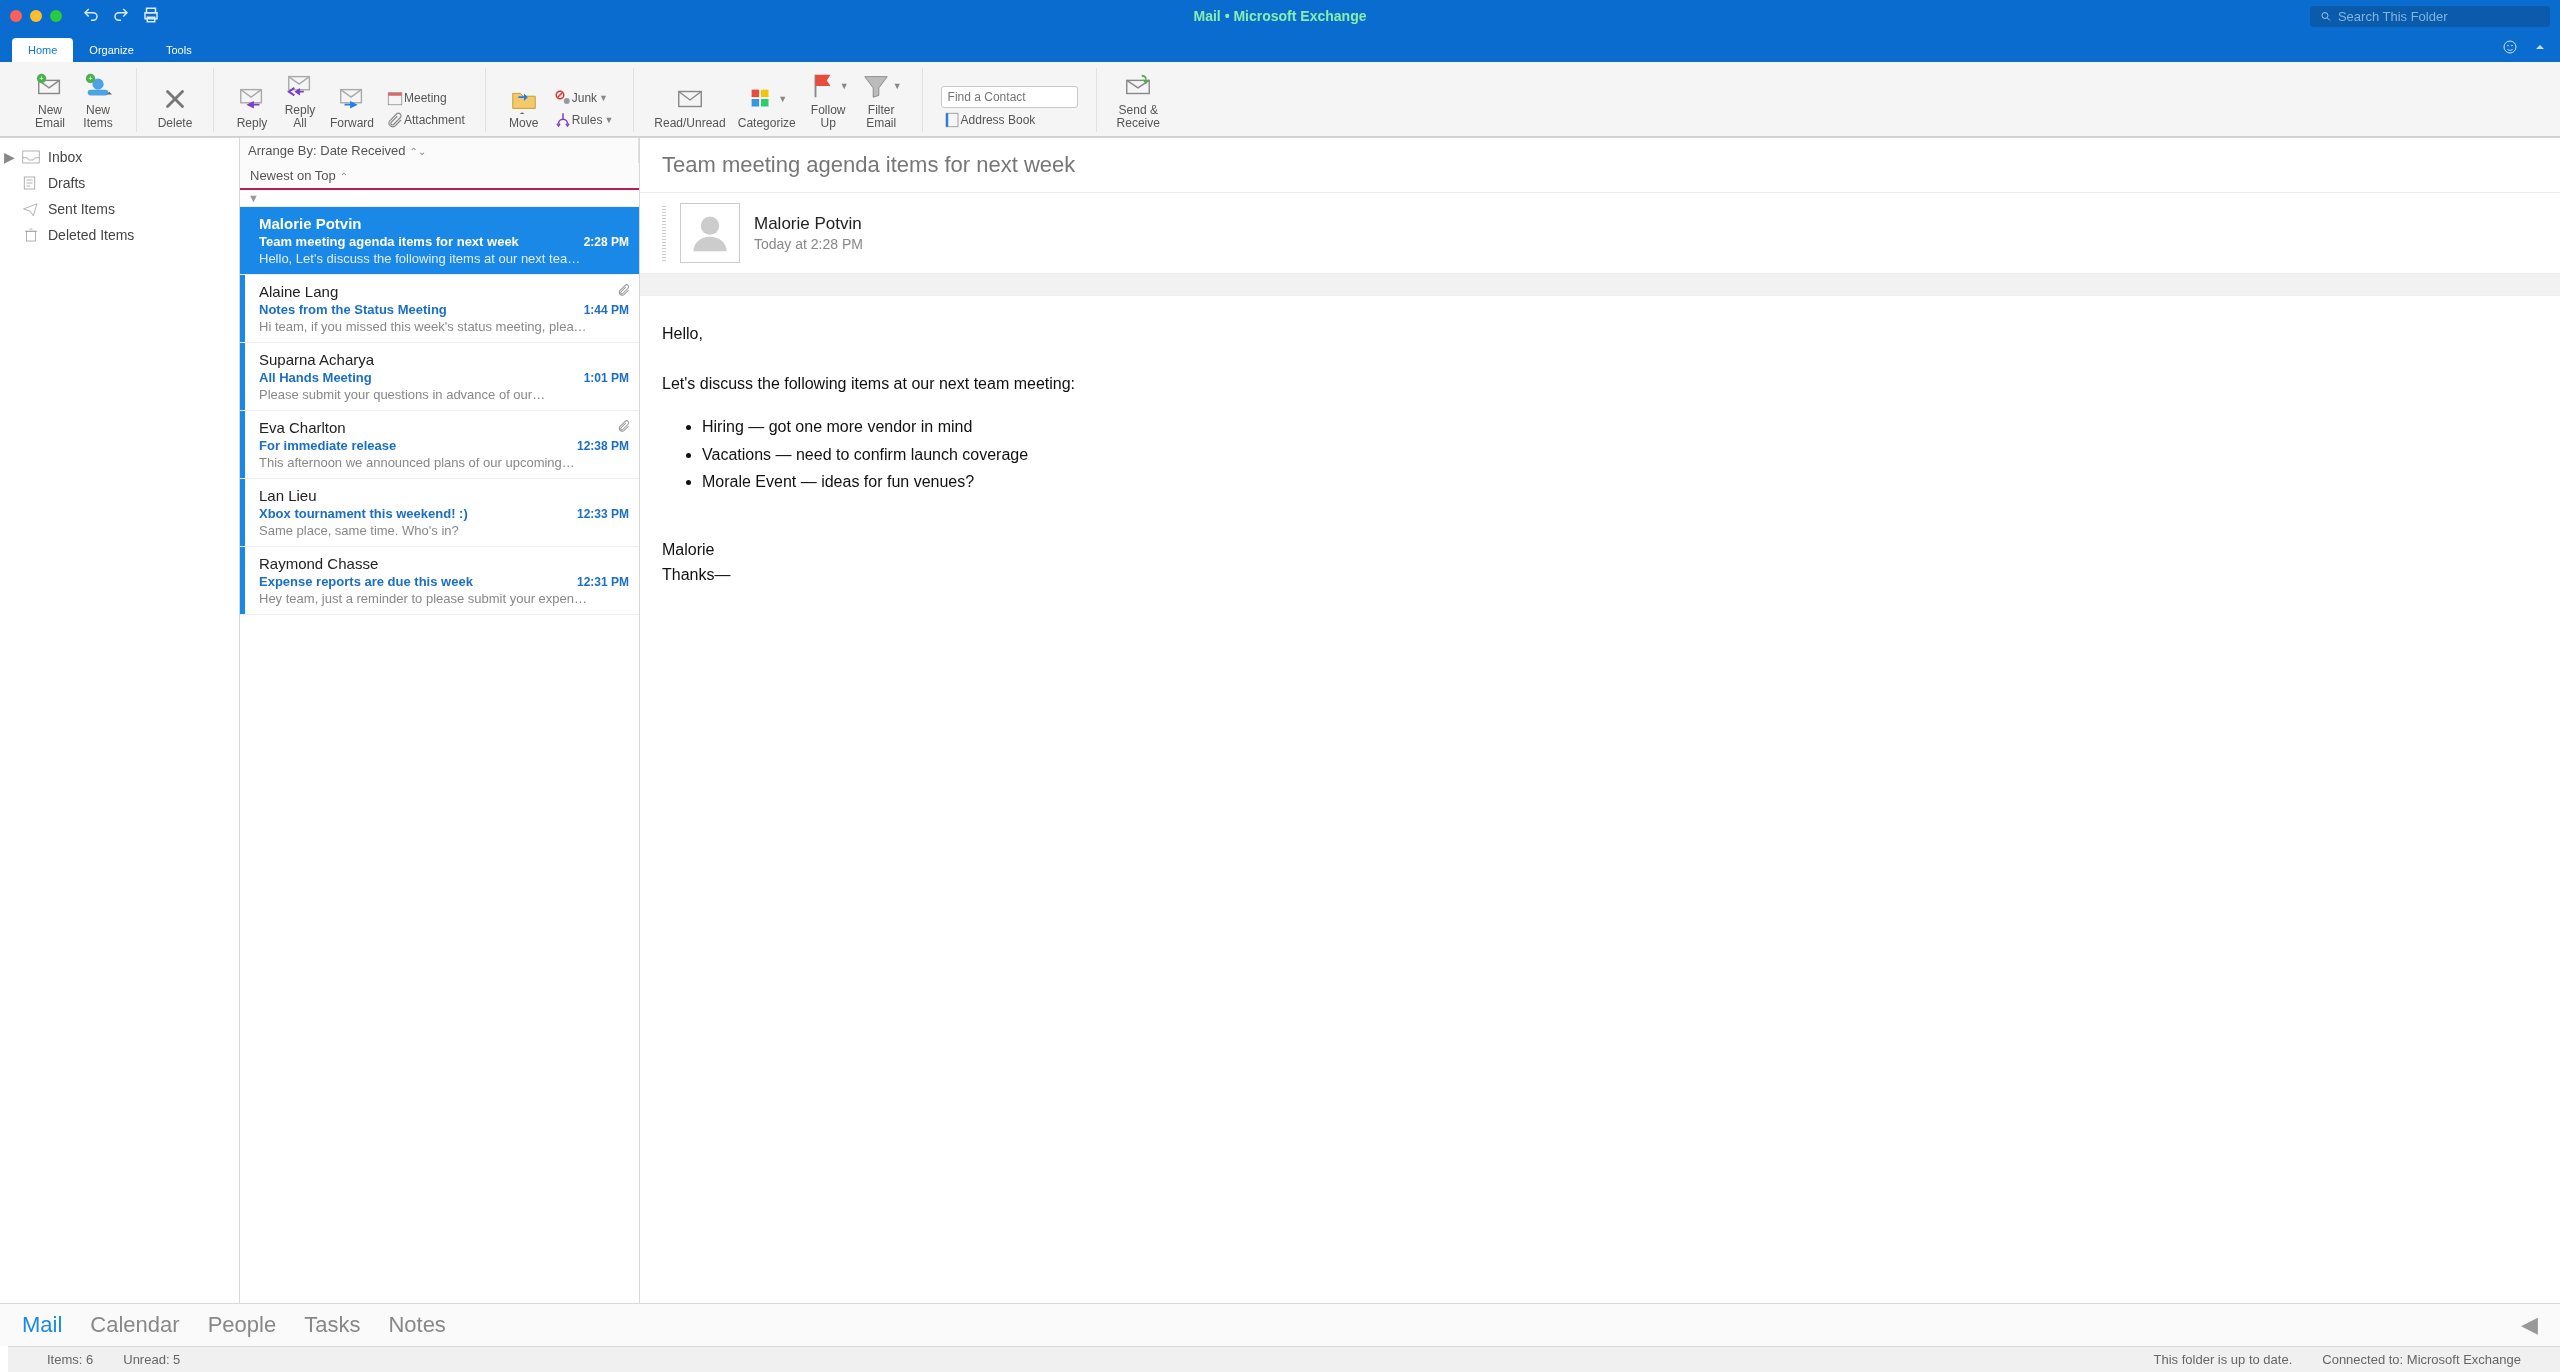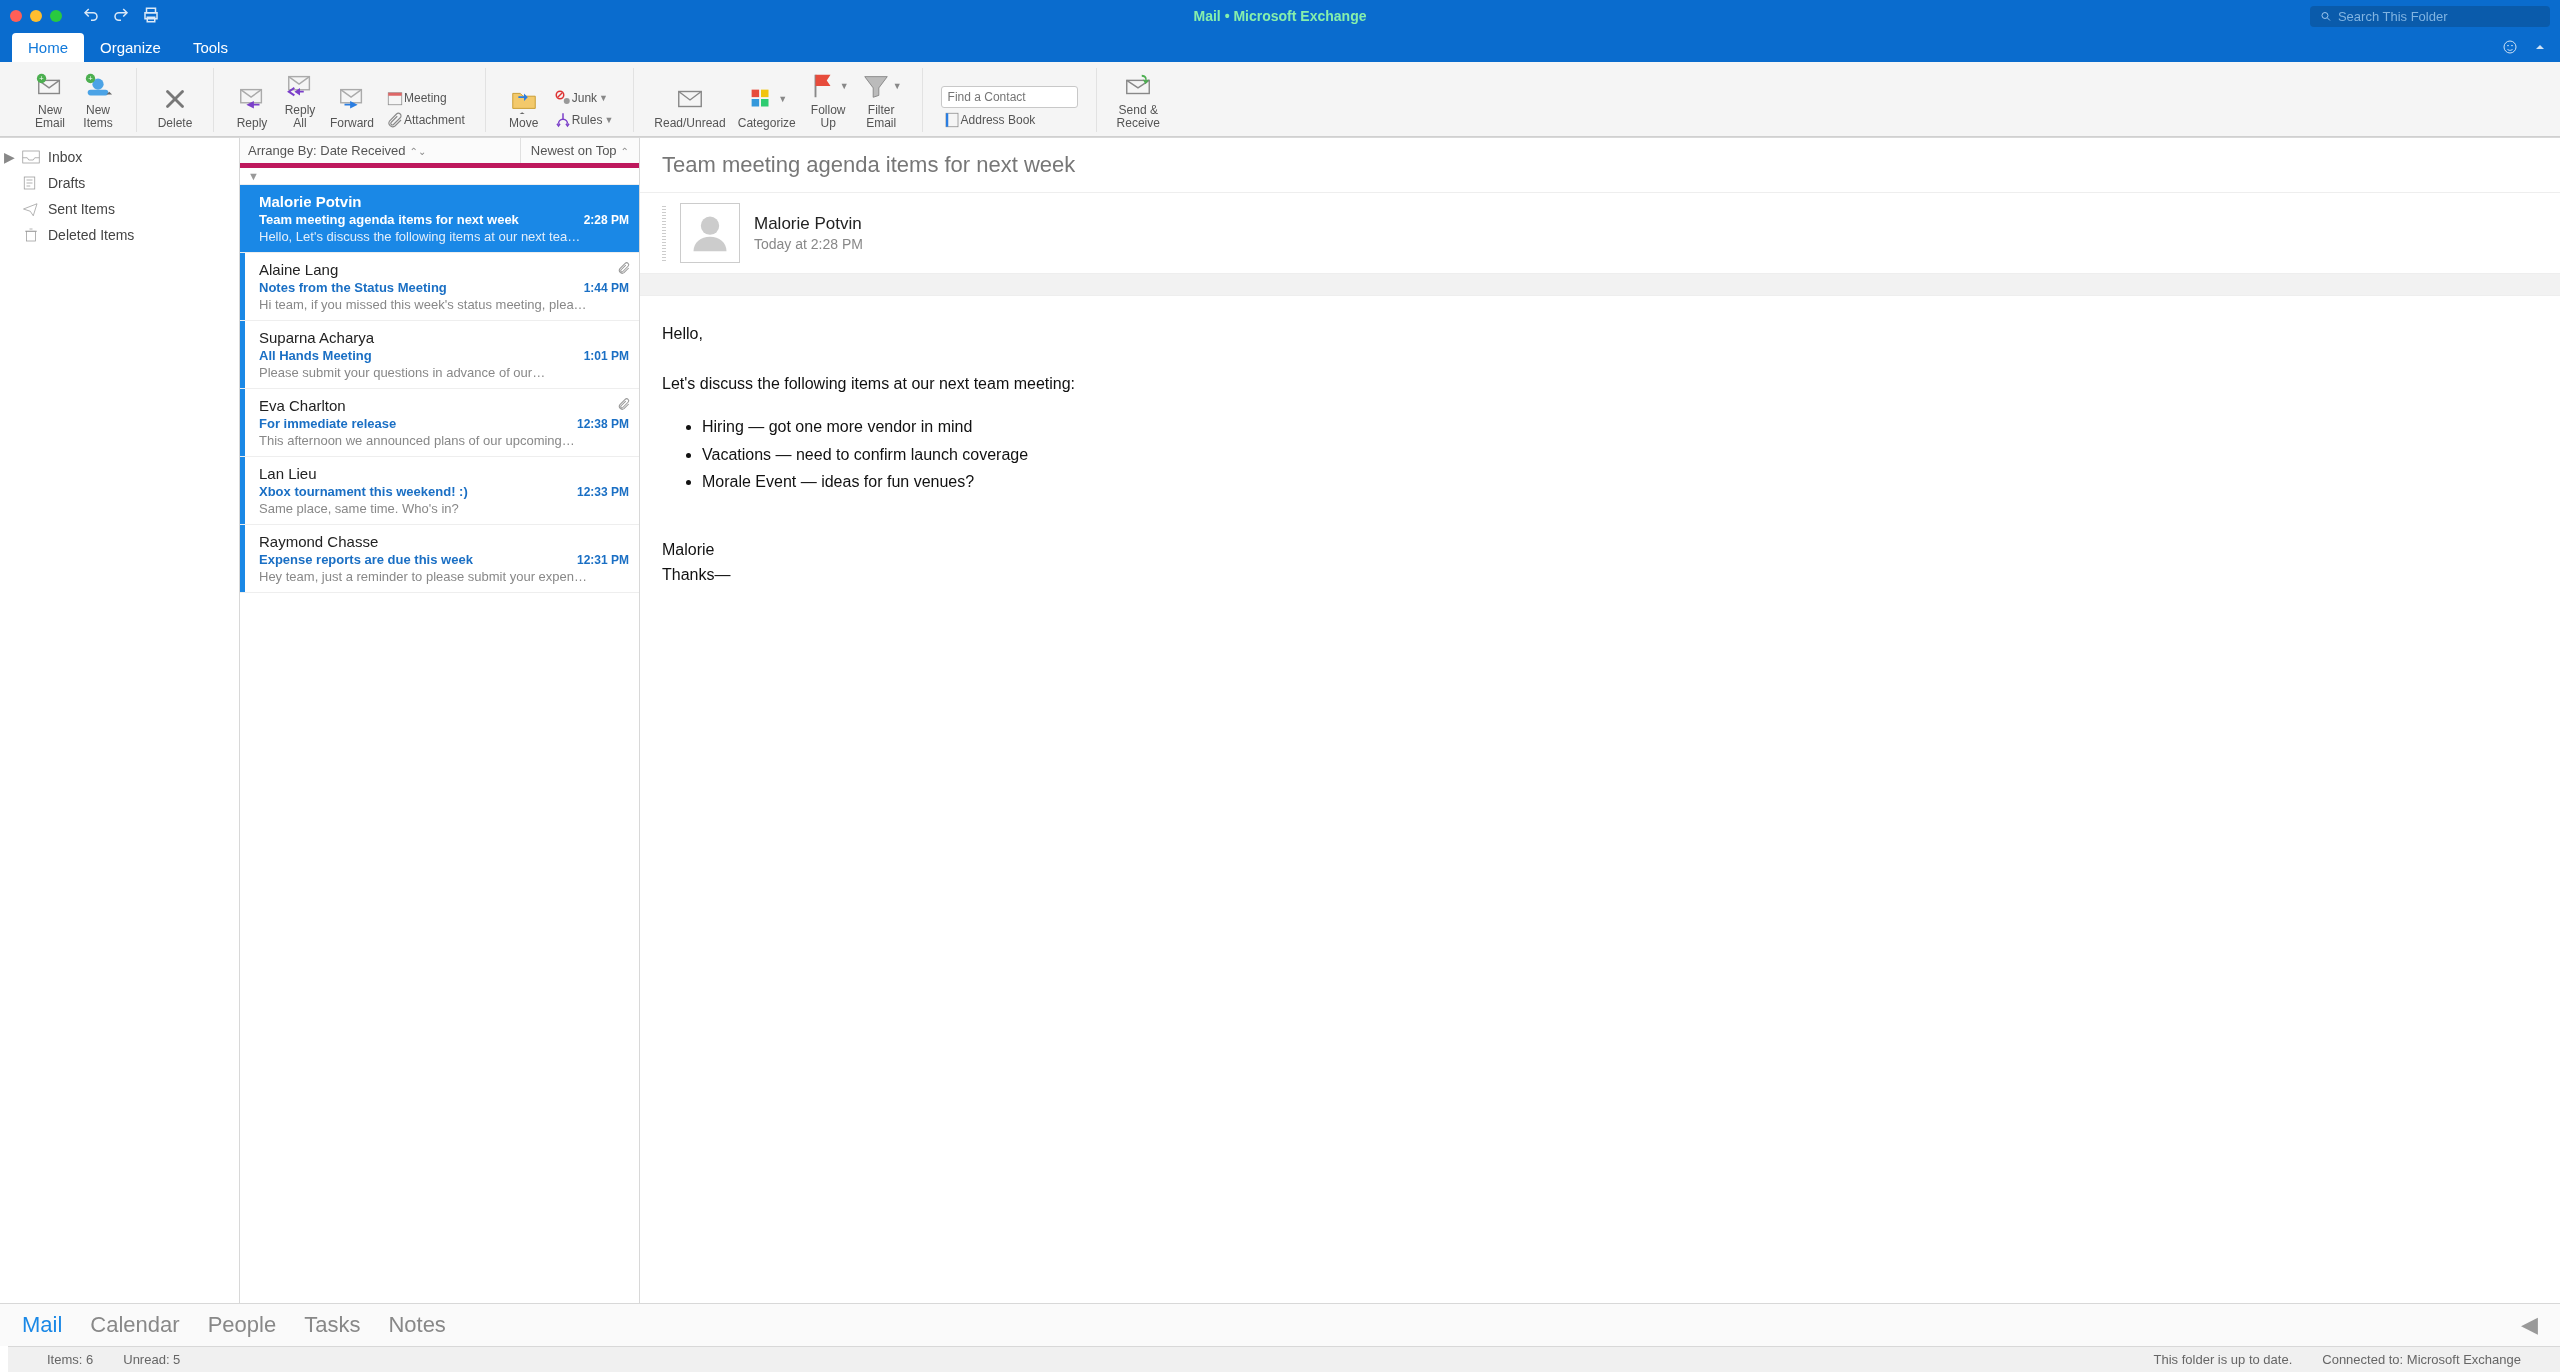--- a/index.html
+++ b/index.html
@@ -13,21 +13,21 @@
 .qat { display: flex; gap: 12px; margin-left: 20px; color: #dce9f7; }
 .qat svg { width: 18px; height: 18px; }
 .title-center { position: absolute; left: 0; right: 0; text-align: center; color: #86efac; font-size: 14px; pointer-events: none; font-weight: bold; }
 .search { margin-left: auto; background: #0a5bab; border-radius: 4px; padding: 3px 10px; display: flex; align-items: center; gap: 6px; width: 240px; }
 .search svg { width: 13px; height: 13px; }
 .search input { background: transparent; border: 0; outline: 0; color: #cfe2f5; font-size: 13px; width: 100%; }
 .search input::placeholder { color: #80b4e2; }
 
 
 .tabrow { background: #0a6cce; height: 30px; display: flex; align-items: flex-end; padding: 0 12px; }
-.tab { padding: 6px 16px; color: #fff; font-size: 15px; cursor: pointer; }
+.tab { padding: 6px 16px; color: #fff; font-size: 11px; cursor: pointer; }
 .tab.active { background: #fff; color: #1179da; border-radius: 4px 4px 0 0; }
 .tabrow-right { margin-left: auto; display: flex; gap: 14px; color: #cfe2f5; align-items: center; padding-bottom: 4px; }
 .tabrow-right svg { width: 16px; height: 16px; }
 
 
 .ribbon { background: #f5f5f5; border-bottom: 1px solid #d0d0d0; display: flex; padding: 6px 12px 4px; gap: 0; }
 .rgroup { display: flex; align-items: flex-end; padding: 0 14px; border-right: 1px solid #e2e2e2; }
 .rgroup:last-child { border-right: none; }
 .rbtn { display: flex; flex-direction: column; align-items: center; justify-content: flex-start; padding: 2px 6px; cursor: pointer; min-width: 48px; }
 .rbtn .ico { height: 32px; display: flex; align-items: center; justify-content: center; }
@@ -41,21 +41,21 @@
 
 .main { flex: 1; display: flex; min-height: 0; border-top: 1px solid #d8d8d8; }
 .folderpane { width: 240px; border-right: 1px solid #d8d8d8; padding: 6px 0; background: #fff; }
 .folder { display: flex; align-items: center; gap: 8px; padding: 5px 8px 5px 8px; color: #444; cursor: pointer; font-size: 14px; }
 .folder svg { width: 18px; height: 14px; flex-shrink: 0; }
 .folder .tri { width: 10px; color: #888; }
 .folder.first { padding-left: 4px; }
 .folder:not(.first) { padding-left: 22px; }
 
 .listpane { width: 400px; border-right: 1px solid #d8d8d8; display: flex; flex-direction: column; background: #fff; }
-.listhdr { display: flex; border-bottom: 5px solid #be185d; font-size: 13px; color: #555; background: #fbfbfb; }
+.listhdr { display: flex; border-bottom: 2px solid #be185d; font-size: 13px; color: #555; background: #fbfbfb; flex-direction: column; }
 .listhdr .arr { flex: 1; padding: 5px 8px; border-right: 1px solid #e0e0e0; cursor: pointer; }
 .listhdr .sort { padding: 5px 10px; cursor: pointer; }
 .listhdr .caret { font-size: 10px; color: #888; margin-left: 4px; }
 .listcollapse { padding: 2px 8px; color: #999; border-bottom: 1px solid #eee; font-size: 11px; }
 
 .msgitem { display: flex; border-bottom: 1px solid #eee; cursor: pointer; }
 .msgitem .bar { width: 5px; background: #1a88e6; flex-shrink: 0; }
 .msgitem.selected .bar { background: #fff0; }
 .msgitem .mid { flex: 1; padding: 8px 10px 8px 14px; min-width: 0; }
 .msgitem.selected { background: #1a88e6; color: #fff; }

